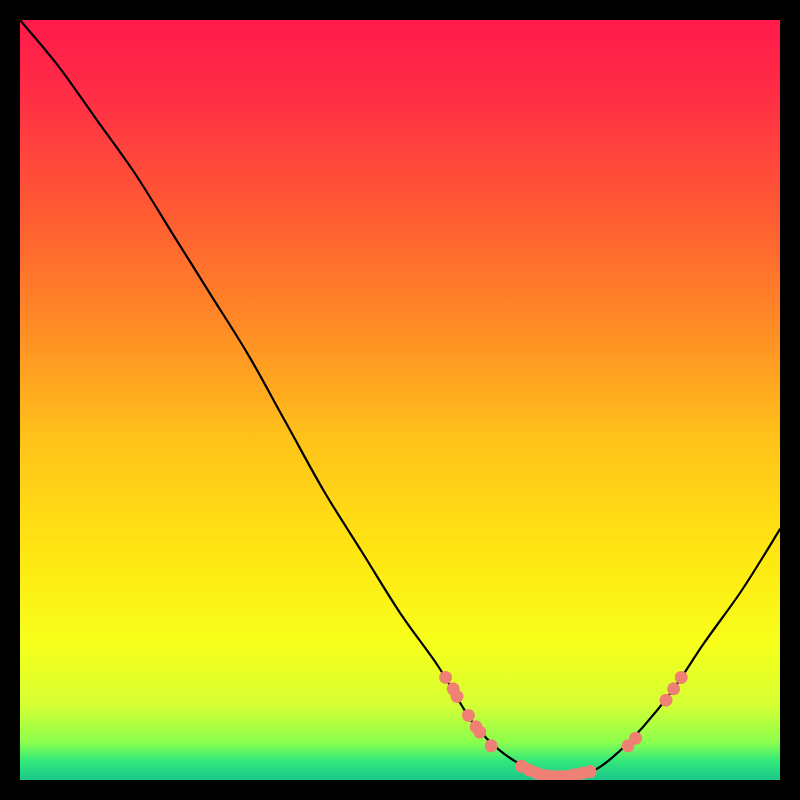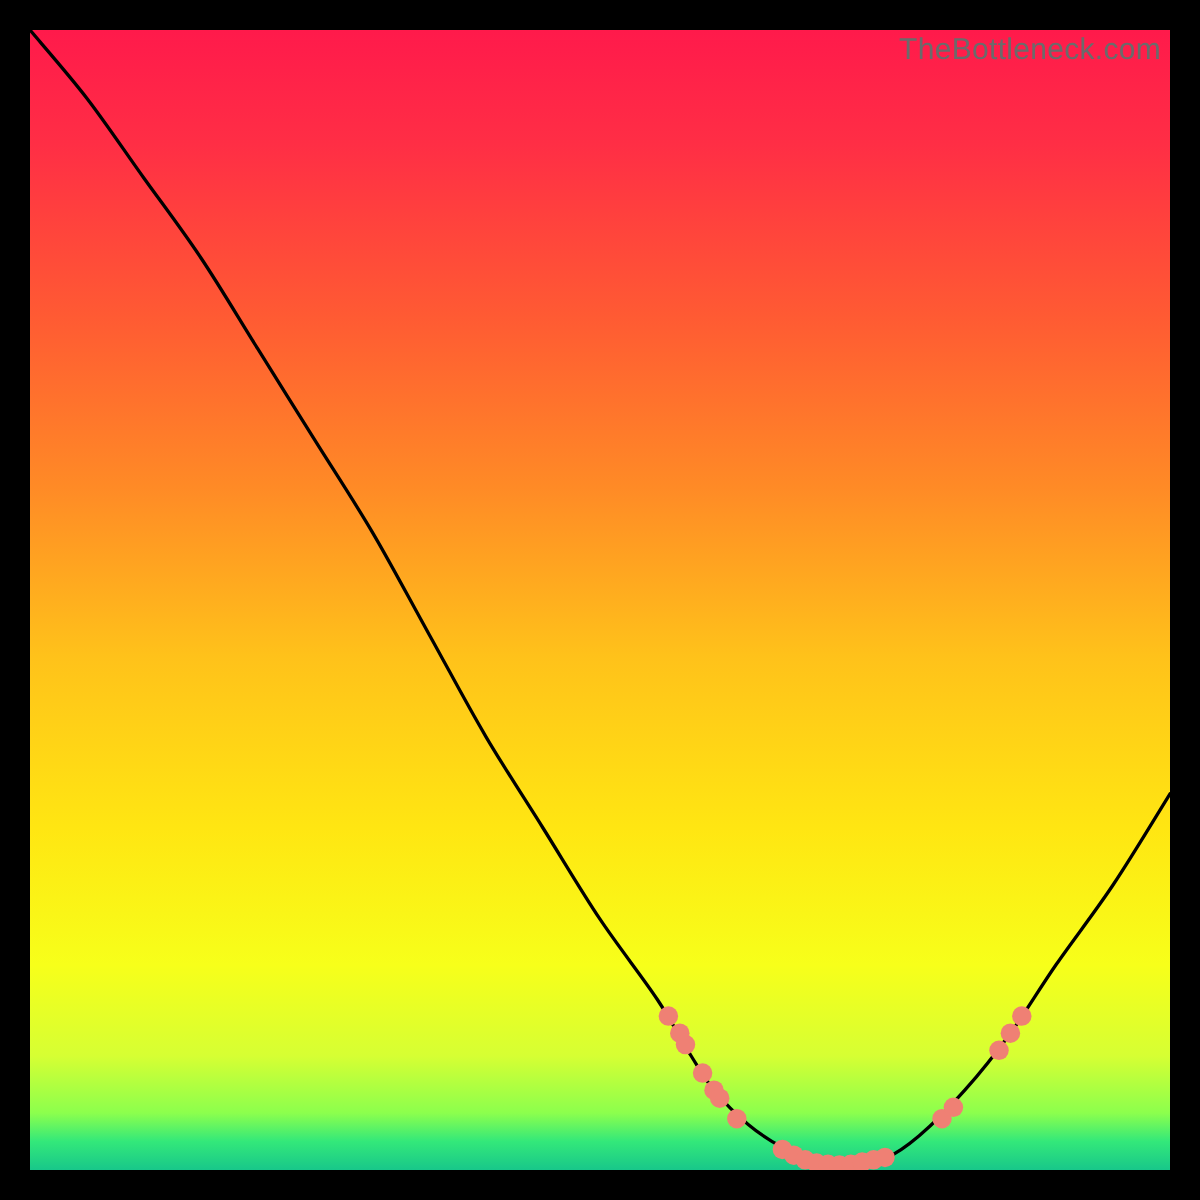--- a/index.html
+++ b/index.html
@@ -36,21 +36,20 @@
     letter-spacing: 0.2px;
     user-select: none;
     z-index: 10;
   }
   svg { display: block; }
 </style>
 </head>
 <body>
 
 <div class="frame">
-  <div class="watermark">TheBottleneck.com</div>
 
   <svg class="plot" viewBox="0 0 760 760" preserveAspectRatio="none">
     <defs>
       <linearGradient id="bg-grad" x1="0" y1="0" x2="0" y2="1">
           <stop offset="0.00%" stop-color="#ff1a4b"></stop>
           <stop offset="10.00%" stop-color="#ff2e45"></stop>
           <stop offset="25.00%" stop-color="#ff5a33"></stop>
           <stop offset="40.00%" stop-color="#ff8a26"></stop>
           <stop offset="55.00%" stop-color="#ffc21a"></stop>
           <stop offset="70.00%" stop-color="#ffe612"></stop>

